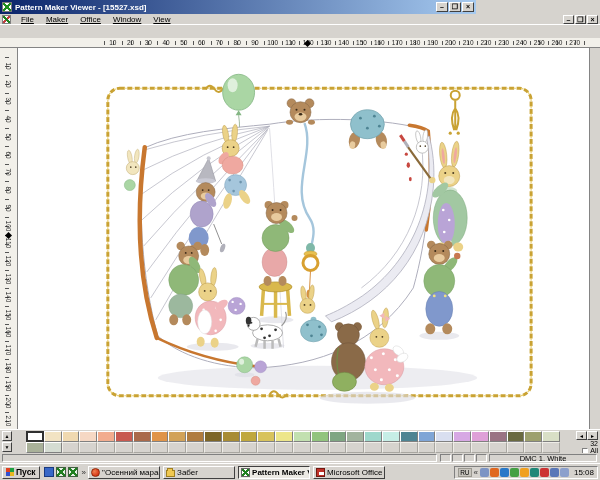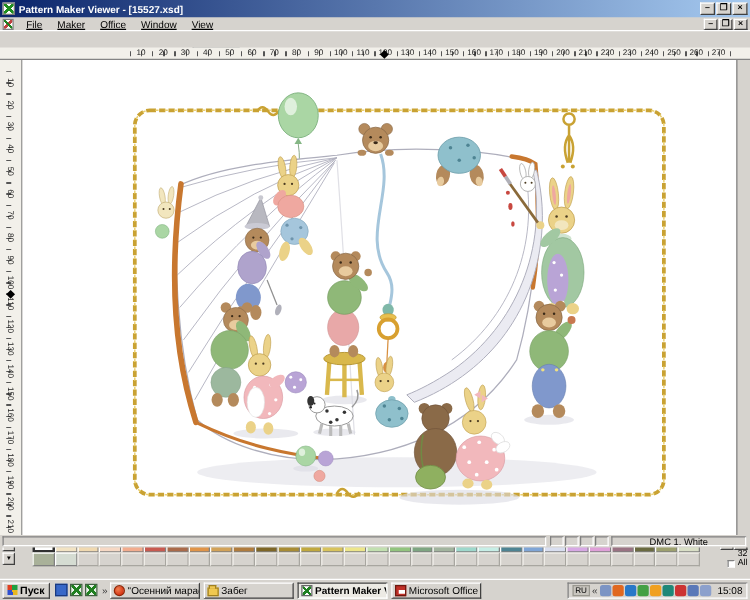--- a/index.html
+++ b/index.html
@@ -1,19 +1,19 @@
 <!DOCTYPE html>
 <html style="--c-rope: #C9A233; --c-ropeLight: #EBD070; --c-balloon: #AAD6A4; --c-cover: #C8772F; --c-page: #FFFFFF; --c-pageLine: #AEAEBC; --c-pageShade: #EBEBF2; --c-bear: #B48A5C; --c-bearDark: #8A6A48; --c-muzzle: #E8CB9E; --c-bunnyYellow: #EBD288; --c-bunnyCream: #F2E6BE; --c-white: #FFFFFF; --c-green: #8FB878; --c-green2: #A2C8A2; --c-sage: #9CB89E; --c-packGreen: #8FB060; --c-pinkTop: #EFA8A0; --c-pink: #F2B8BC; --c-pinkPants: #E8A8A8; --c-blue: #A5C6DC; --c-blueOveralls: #8098CC; --c-teal: #8FC0CC; --c-tealDot: #4E8493; --c-purple: #AFA3CC; --c-purpleBall: #B9A4D6; --c-grayHat: #B8B8C0; --c-stool: #D9B84C; --c-pacifier: #D8A030; --c-pacifierTeal: #7FB8A8; --c-red: #C84840; --c-brushWood: #8A6A3A; --c-shadow: #DCDCE4; --c-spot: #333333;"><head>
 <meta charset="utf-8">
 <style>
   html,body{margin:0;padding:0;background:#777;}
   #screen{position:relative;width:600px;height:480px;background:#D6D3CE;overflow:hidden;
           font-family:"Liberation Sans",sans-serif;font-size:8px;color:#000;}
   
-  .titlebar{position:absolute;left:0;top:0;width:600px;height:14px;
+  .titlebar{position:absolute;left:0;top:0;width:476px;height:14px;
     background:linear-gradient(90deg,#0A246A,#A6CAF0);display:flex;align-items:center;gap:3px;padding:0 2px;box-sizing:border-box;}
   .titlebar .ttext{color:#fff;font-weight:bold;font-size:8px;flex:1;white-space:nowrap;overflow:hidden;}
   .appicon{width:10px;height:10px;background:
       linear-gradient(45deg,transparent 40%,#1F8F1F 40% 60%,transparent 60%),
       linear-gradient(-45deg,transparent 40%,#1F8F1F 40% 60%,transparent 60%),#fff;
       border:1px solid #7A7A7A;box-sizing:border-box;}
   .wbtns{display:flex;gap:1px;}
   .wbtn{width:12px;height:10px;background:#D6D3CE;border:1px solid;border-color:#fff #404040 #404040 #fff;
         font-size:7px;line-height:8px;text-align:center;font-weight:bold;box-sizing:border-box;}
   
@@ -76,21 +76,21 @@
   .pcell{width:17.8px;height:11px;box-sizing:border-box;border:1px solid;border-color:#FFFFFF #808080 #808080 #FFFFFF;}
   .pcell.sel{border:2px solid #303030;}
   .pcell.empty{background:#D6D3CE;border-color:#EFEDE8 #A8A6A0 #A8A6A0 #EFEDE8;}
   .pright{position:absolute;right:2px;top:1px;width:36px;font-size:7px;text-align:right;}
   .parr{display:inline-block;width:11px;height:9px;background:#D6D3CE;border:1px solid;border-color:#fff #404040 #404040 #fff;
       font-size:5px;line-height:8px;text-align:center;box-sizing:border-box;}
   .pcount{display:block;line-height:7px;}
   .pall{display:flex;align-items:center;justify-content:flex-end;gap:2px;line-height:7px;}
   .chk{width:6px;height:6px;background:#fff;border:1px solid;border-color:#808080 #fff #fff #808080;box-sizing:border-box;}
   
-  .statusbar{position:absolute;left:0;top:428px;width:600px;height:10px;background:#D6D3CE;font-size:7.5px;}
+  .statusbar{position:absolute;left:0;top:453px;width:600px;height:10px;background:#D6D3CE;font-size:7.5px;}
   .spanel{position:absolute;top:1px;height:8px;border:1px solid;border-color:#808080 #fff #fff #808080;box-sizing:border-box;}
   .spanel.main{left:2px;width:435px;}
   .spanel.dmc{left:489px;width:108px;text-align:center;line-height:7px;overflow:hidden;}
   
   .taskbar{position:absolute;left:0;top:463px;width:600px;height:17px;background:#D6D3CE;border-top:1px solid #fff;
       display:flex;align-items:center;padding:1px 2px;box-sizing:border-box;gap:2px;}
   .startbtn{height:13px;display:flex;align-items:center;gap:2px;padding:0 3px;font-weight:bold;font-size:8.5px;
       background:#D6D3CE;border:1px solid;border-color:#fff #404040 #404040 #fff;box-sizing:border-box;}
   .flag{width:8px;height:8px;background:conic-gradient(#20A040 0 25%,#E8B820 25% 50%,#3050D0 50% 75%,#E04020 75%);}
   .ql{display:flex;align-items:center;gap:2px;padding:0 2px;}

